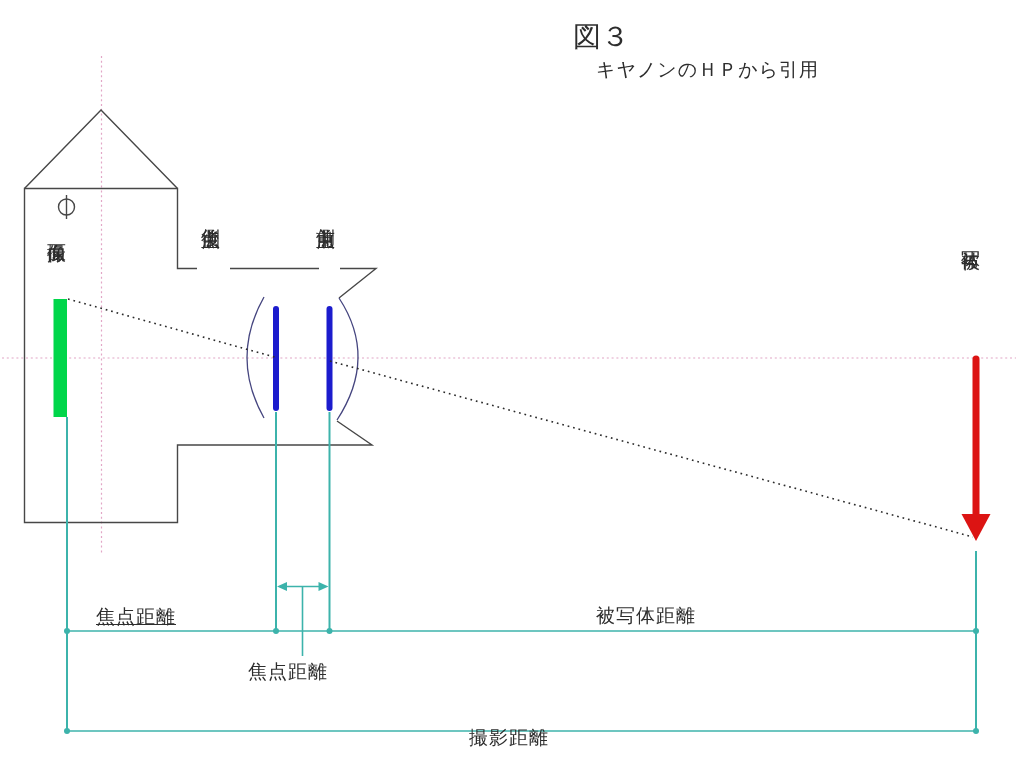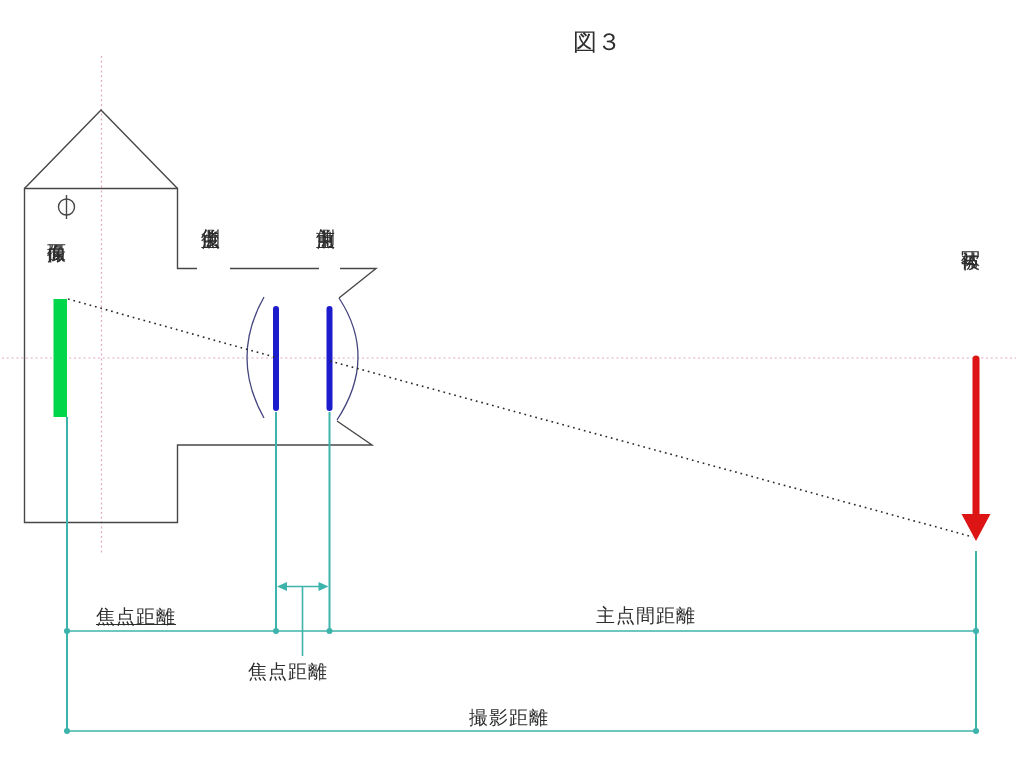--- a/index.html
+++ b/index.html
@@ -11,21 +11,21 @@
   svg{position:absolute;left:0;top:0;}
   .label{
     position:absolute;color:var(--ink);font-size:19px;line-height:1.05;
     white-space:nowrap;letter-spacing:1px;
   }
   .vlabel{
     position:absolute;color:var(--ink);font-size:19px;line-height:1.02;
     writing-mode:vertical-rl;text-orientation:upright;letter-spacing:0px;
     white-space:nowrap;
   }
-  .title1{position:absolute;left:573px;top:26px;font-size:24px;color:var(--ink);}
+  .title1{position:absolute;left:573px;top:18px;font-size:28px;color:var(--ink);}
   .title2{position:absolute;left:596px;top:57px;font-size:19px;color:var(--ink);letter-spacing:1px;}
   
   .st-outline{stroke:var(--outline);stroke-width:1.4;fill:none;}
   .st-pink{stroke:var(--pink);stroke-width:1.2;fill:none;stroke-dasharray:2 2.8;}
   .st-navy{stroke:var(--navy);stroke-width:1.3;fill:none;}
   .st-blue{stroke:var(--blue);stroke-width:6;stroke-linecap:round;fill:none;}
   .st-teal{stroke:var(--teal);stroke-width:2;fill:none;}
   .st-teal-thin{stroke:var(--teal);stroke-width:1.6;fill:none;}
   .fl-teal{fill:var(--teal);stroke:none;}
   .st-ray{stroke:var(--ray);stroke-width:1.6;fill:none;stroke-dasharray:1.7 3.9;}
@@ -89,23 +89,24 @@
       <circle class="fl-teal" cx="976" cy="731" r="3"></circle>
     </g>
 
     <g>
       <line class="st-red" x1="976" y1="359" x2="976" y2="519" stroke-linecap="round"></line>
       <polygon class="fl-red" points="976,541 961.5,514 990.5,514"></polygon>
     </g>
   </svg>
 
   <div class="title1">図３</div>
+  <div class="title2">キヤノンのＨＰから引用</div>
 
   <div class="vlabel" style="left:47px;top:229px;">撮像面</div>
   <div class="vlabel" style="left:201px;top:214px;">後側主点</div>
   <div class="vlabel" style="left:316px;top:214px;">前側主点</div>
   <div class="vlabel" style="left:961px;top:236px;">被写体</div>
 
   <div class="label" style="left:96px;top:607px;text-decoration:underline;">焦点距離</div>
-  <div class="label" style="left:596px;top:606px;">主点間距離</div>
+  <div class="label" style="left:596px;top:606px;">被写体距離</div>
   <div class="label" style="left:248px;top:662px;">焦点距離</div>
-  <div class="label" style="left:469px;top:708px;">撮影距離</div>
+  <div class="label" style="left:469px;top:728px;">撮影距離</div>
 </div>
 
 </body></html>

